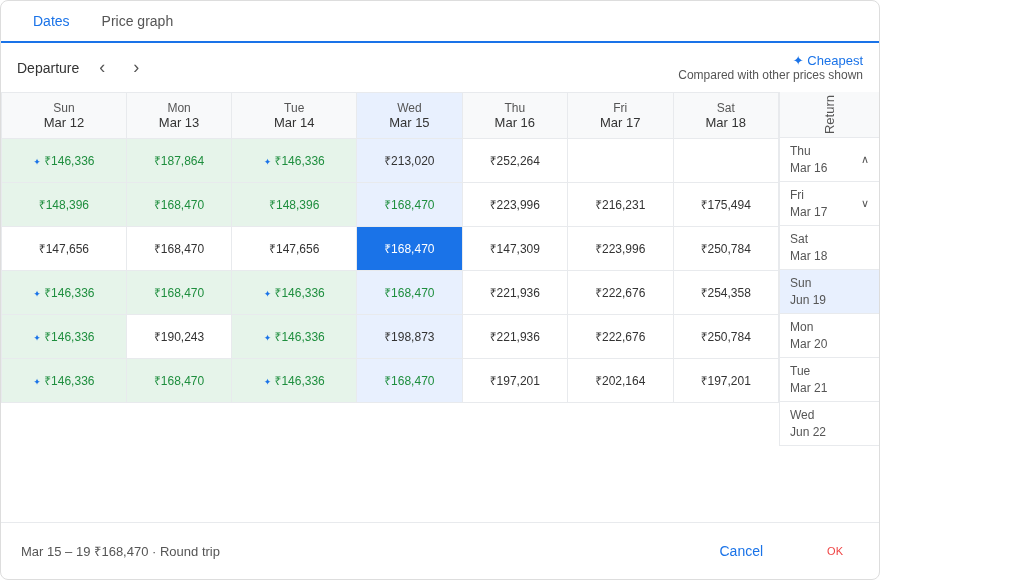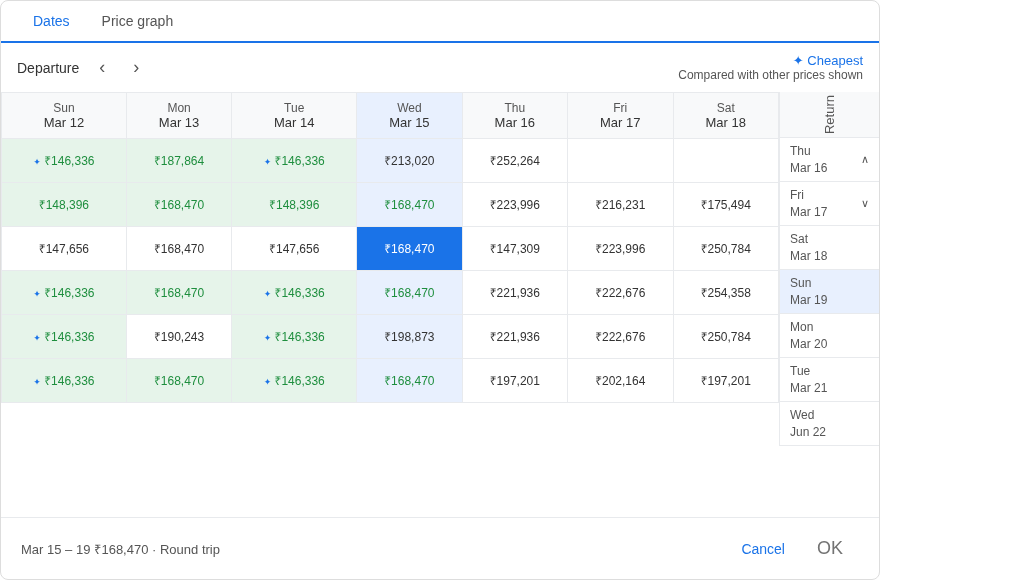--- a/index.html
+++ b/index.html
@@ -42,23 +42,23 @@
     
     .cell-selected { background: #1a73e8 !important; color: #fff !important; font-weight: 500; border-radius: 0; }
 
     
     tbody tr { height: 44px; }
     tbody td { vertical-align: middle; }
 
     
     .footer { display: flex; align-items: center; justify-content: space-between; padding: 12px 20px; border-top: 1px solid #e8eaed; }
     .footer-info { font-size: 13px; color: #555; }
-    .footer-btns { display: flex; gap: 0; }
+    .footer-btns { display: flex; gap: 32px; }
     .btn-cancel { background: none; border: none; color: #1a73e8; font-size: 14px; cursor: pointer; padding: 8px 16px; border-radius: 4px; font-weight: 500; }
-    .btn-ok { background: none; border: none; color: #737373; font-size: 18px; cursor: pointer; padding: 8px 16px; border-radius: 4px; font-weight: 500; }
+    .btn-ok { background: none; border: none; color: #ef4444; font-size: 11px; cursor: pointer; padding: 8px 16px; border-radius: 4px; font-weight: 500; }
 
     .cell-light-green { background: #e6f4ea; }
     .cell-light-blue { background: #e8f0fe; }
 
     .return-top-header { background: #f8f9fa; border-left: 1px solid #e8eaed; border-bottom: 1px solid #e8eaed; height: 46px; display: flex; align-items: center; justify-content: center; }
     .return-vert { writing-mode: vertical-rl; transform: rotate(180deg); font-size: 13px; color: #555; }
     .return-date-item { display: flex; justify-content: space-between; align-items: center; padding: 6px 10px; border-left: 1px solid #e8eaed; border-bottom: 1px solid #e8eaed; height: 44px; font-size: 12px; color: #555; cursor: pointer; }
     .return-date-item.active-row { background: #e8f0fe; }
     .return-date-text { text-align: left; line-height: 1.4; }
     .return-arrow { font-size: 11px; }
@@ -202,21 +202,21 @@
           <div class="return-date-item">
       <div class="return-date-text">
         <div>Sat</div>
         <div>Mar 18</div>
       </div>
 
     </div>
           <div class="return-date-item active-row">
       <div class="return-date-text">
         <div>Sun</div>
-        <div>Mar 19</div>
+        <div>Jun 19</div>
       </div>
 
     </div>
           <div class="return-date-item">
       <div class="return-date-text">
         <div>Mon</div>
         <div>Mar 20</div>
       </div>
 
     </div>

